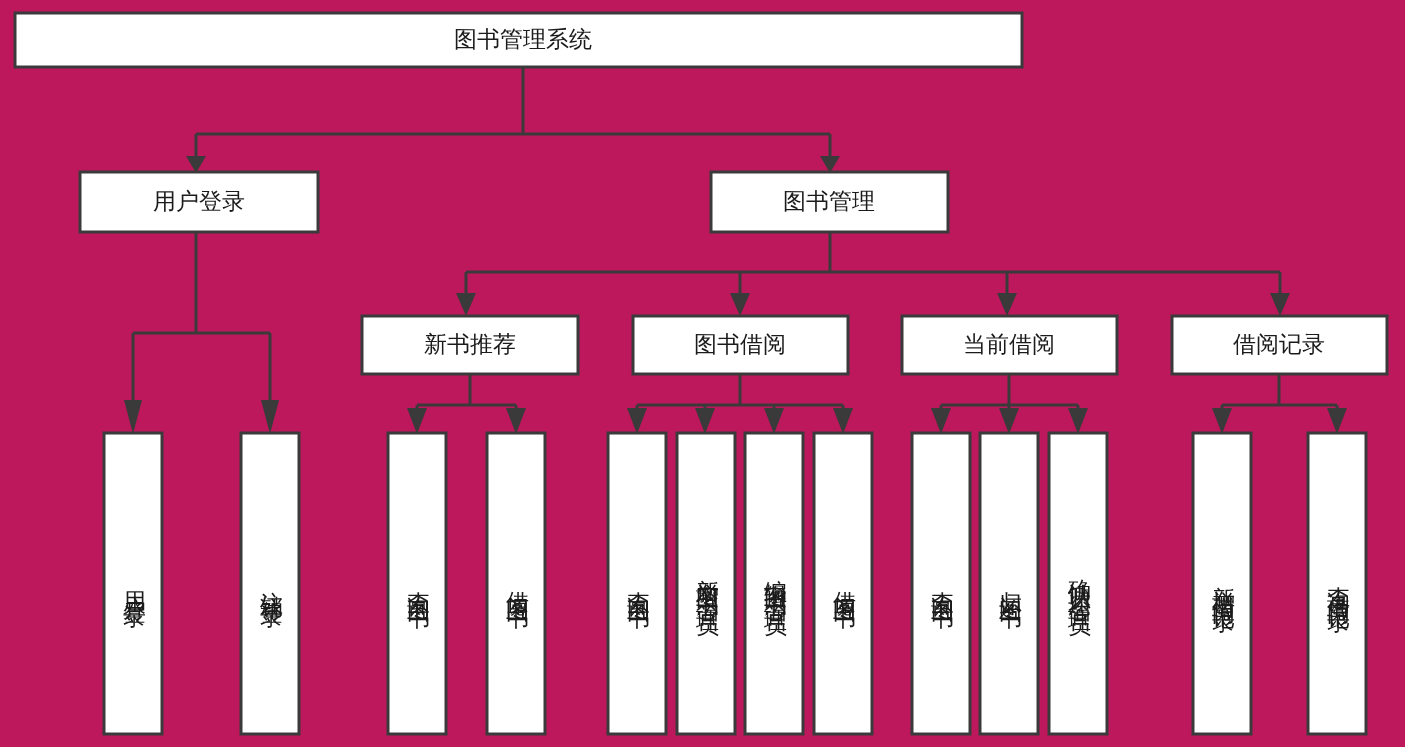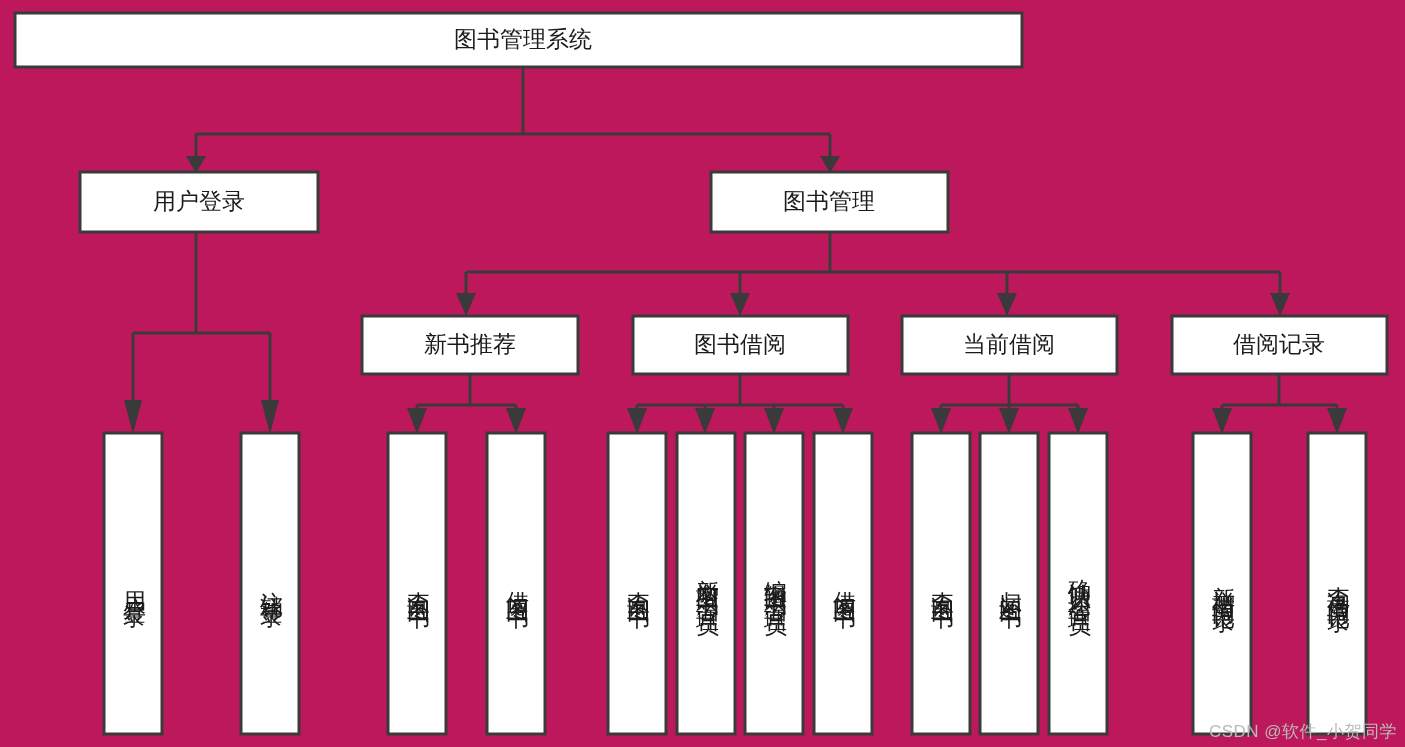--- a/index.html
+++ b/index.html
@@ -235,15 +235,14 @@
       <text class="node-label-v" x="1222" y="583">新增借阅记录</text>
     </g>
 
     <g>
       <rect class="node-box" x="1308" y="433" width="58" height="301"></rect>
       <text class="node-label-v" x="1337" y="583">查询借阅记录</text>
     </g>
 
   </svg>
 
-  <div class="watermark-text">CSDN @软件_小贺同学</div>
 
 </div>
 
 </body></html>

